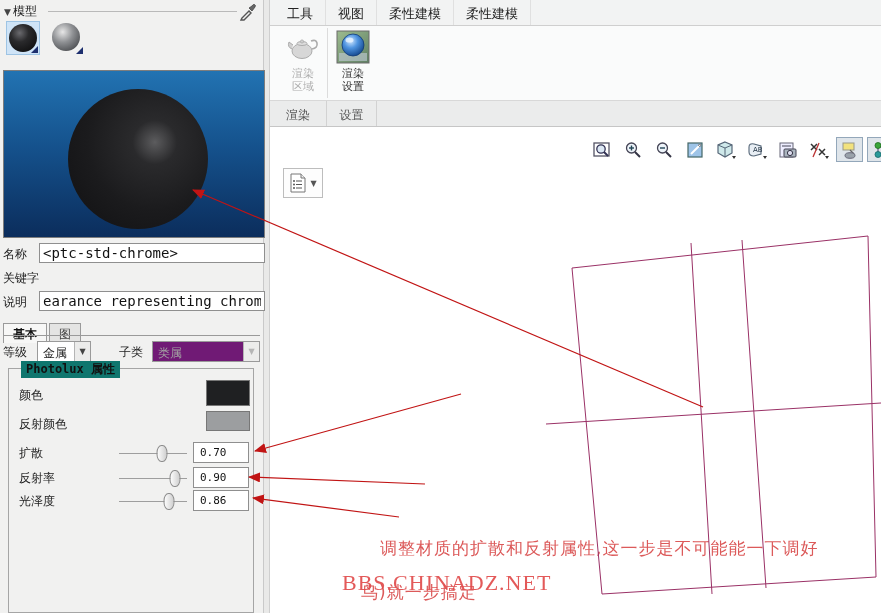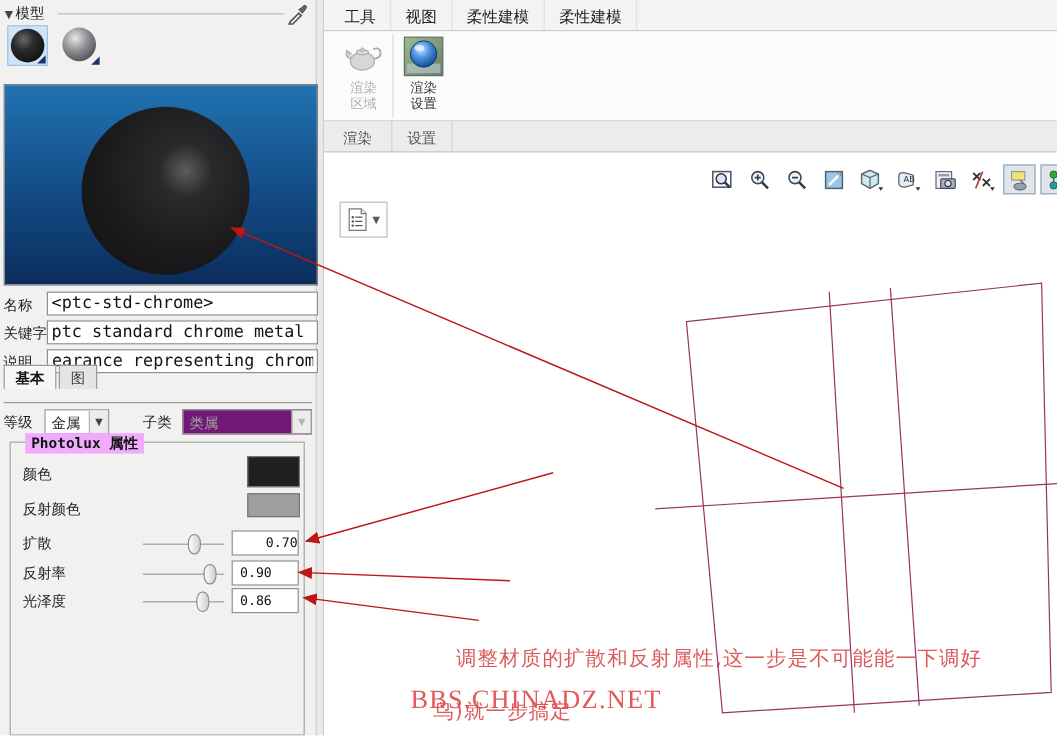--- a/index.html
+++ b/index.html
@@ -41,38 +41,38 @@
   }
 
   .field-row { position:absolute; left:3px; height:16px; }
   .field-label { position:absolute; left:0; top:3px; color:#222; white-space:nowrap; }
   .field-input {
     position:absolute; left:36px; top:0; width:226px; height:20px;
     border:1px solid #8f8f8f; background:#fff; font-family:"DejaVu Sans Mono","Liberation Mono",monospace;
     font-size:14px; padding:0 3px; color:#111;
   }
 
-  .sub-tabs { position:absolute; left:3px; top:304px; height:20px; display:flex; }
+  .sub-tabs { position:absolute; left:3px; top:323px; height:20px; display:flex; }
   .sub-tab { padding:2px 9px 3px; border:1px solid #9a9a9a; border-bottom:none; background:#e4e4e3;
     color:#444; margin-right:2px; font-size:12px; }
   .sub-tab.active { background:#f7f7f6; font-weight:bold; color:#111; }
   .sub-tabs-rule { position:absolute; left:3px; right:3px; top:335px; height:1px; background:#9a9a9a; }
 
   .class-row { position:absolute; left:3px; top:341px; height:21px; width:258px; }
   .dd { position:absolute; height:21px; border:1px solid #9a9a9a; background:#fff; }
   .dd .dd-text { position:absolute; left:5px; top:3px; font-size:12px; color:#222; white-space:nowrap; }
   .dd .dd-btn { position:absolute; right:0; top:0; bottom:0; width:16px; background:#ececeb;
     border-left:1px solid #b5b5b5; text-align:center; font-size:8px; color:#444; line-height:19px; }
   .dd.disabled { background:#701a75; }
   .dd.disabled .dd-text { color:#a3a3a3; }
   .dd.disabled .dd-btn { color:#b5b5b5; }
 
   .photolux { position:absolute; left:8px; top:368px; width:246px; height:245px;
     border:1px solid #a5a5a5; }
-  .photolux-legend { position:absolute; left:12px; top:-8px; background:#f0abfc; padding:0 5px;
+  .photolux-legend { position:absolute; left:12px; top:-8px; background:#0f766e; padding:0 5px;
     font-weight:bold; font-size:12px; color:#111; font-family:"DejaVu Sans Mono","Liberation Mono",monospace; }
   .p-label { position:absolute; left:10px; font-size:12px; color:#222; white-space:nowrap; }
   .color-chip { position:absolute; border:1px solid #777; }
   .slider-track { position:absolute; width:68px; height:1px; background:#9e9e9e; }
   .slider-thumb { position:absolute; top:-8px; width:11px; height:17px; border:1px solid #8c8c8c;
     border-radius:45% 45% 45% 45%; background:linear-gradient(90deg,#fdfdfd,#cfcfcf);
     transform:translateX(-50%); }
   .value-box { position:absolute; left:184px; width:56px; height:21px; border:1px solid #8f8f8f;
     background:#fff; font-family:"DejaVu Sans Mono","Liberation Mono",monospace; font-size:11px;
     padding:3px 0 0 6px; color:#111; }
@@ -209,21 +209,20 @@
     <div class="preview">
       <div class="preview-sphere"></div>
     </div>
 
     <div class="field-row" style="top:243px; width:258px;">
       <span class="field-label">名称</span>
       <input class="field-input" readonly="" value="&lt;ptc-std-chrome&gt;" style="">
     </div>
     <div class="field-row" style="top:267px; width:258px;">
       <span class="field-label">关键字</span>
-      <input class="field-input" readonly="" value="ptc standard chrome metal" style="">
     </div>
     <div class="field-row" style="top:291px; width:258px;">
       <span class="field-label">说明</span>
       <input class="field-input" readonly="" value="earance representing chrome material" style="">
     </div>
 
     <div class="sub-tabs">
       <div class="sub-tab active">基本</div>
       <div class="sub-tab">图</div>
     </div>
@@ -248,21 +247,21 @@
       <span class="p-label" style="top:18px">颜色</span>
       <div class="color-chip" style="left:197px; top:11px; width:44px; height:26px; background:#1f2022;"></div>
 
       <span class="p-label" style="top:47px">反射颜色</span>
       <div class="color-chip" style="left:197px; top:42px; width:44px; height:20px; background:#9c9ea0;"></div>
 
       <span class="p-label" style="top:76px">扩散</span>
       <div class="slider-track" style="left:110px; top:84px;">
         <div class="slider-thumb" style="left: 63%;"></div>
       </div>
-      <div class="value-box" style="top:73px;text-align:right;">0.70</div>
+      <div class="value-box" style="top:73px;">0.70</div>
 
       <span class="p-label" style="top:101px">反射率</span>
       <div class="slider-track" style="left:110px; top:109px;">
         <div class="slider-thumb" style="left: 82%;"></div>
       </div>
       <div class="value-box" style="top:98px;">0.90</div>
 
       <span class="p-label" style="top:124px">光泽度</span>
       <div class="slider-track" style="left:110px; top:132px;">
         <div class="slider-thumb" style="left: 74%;"></div>

